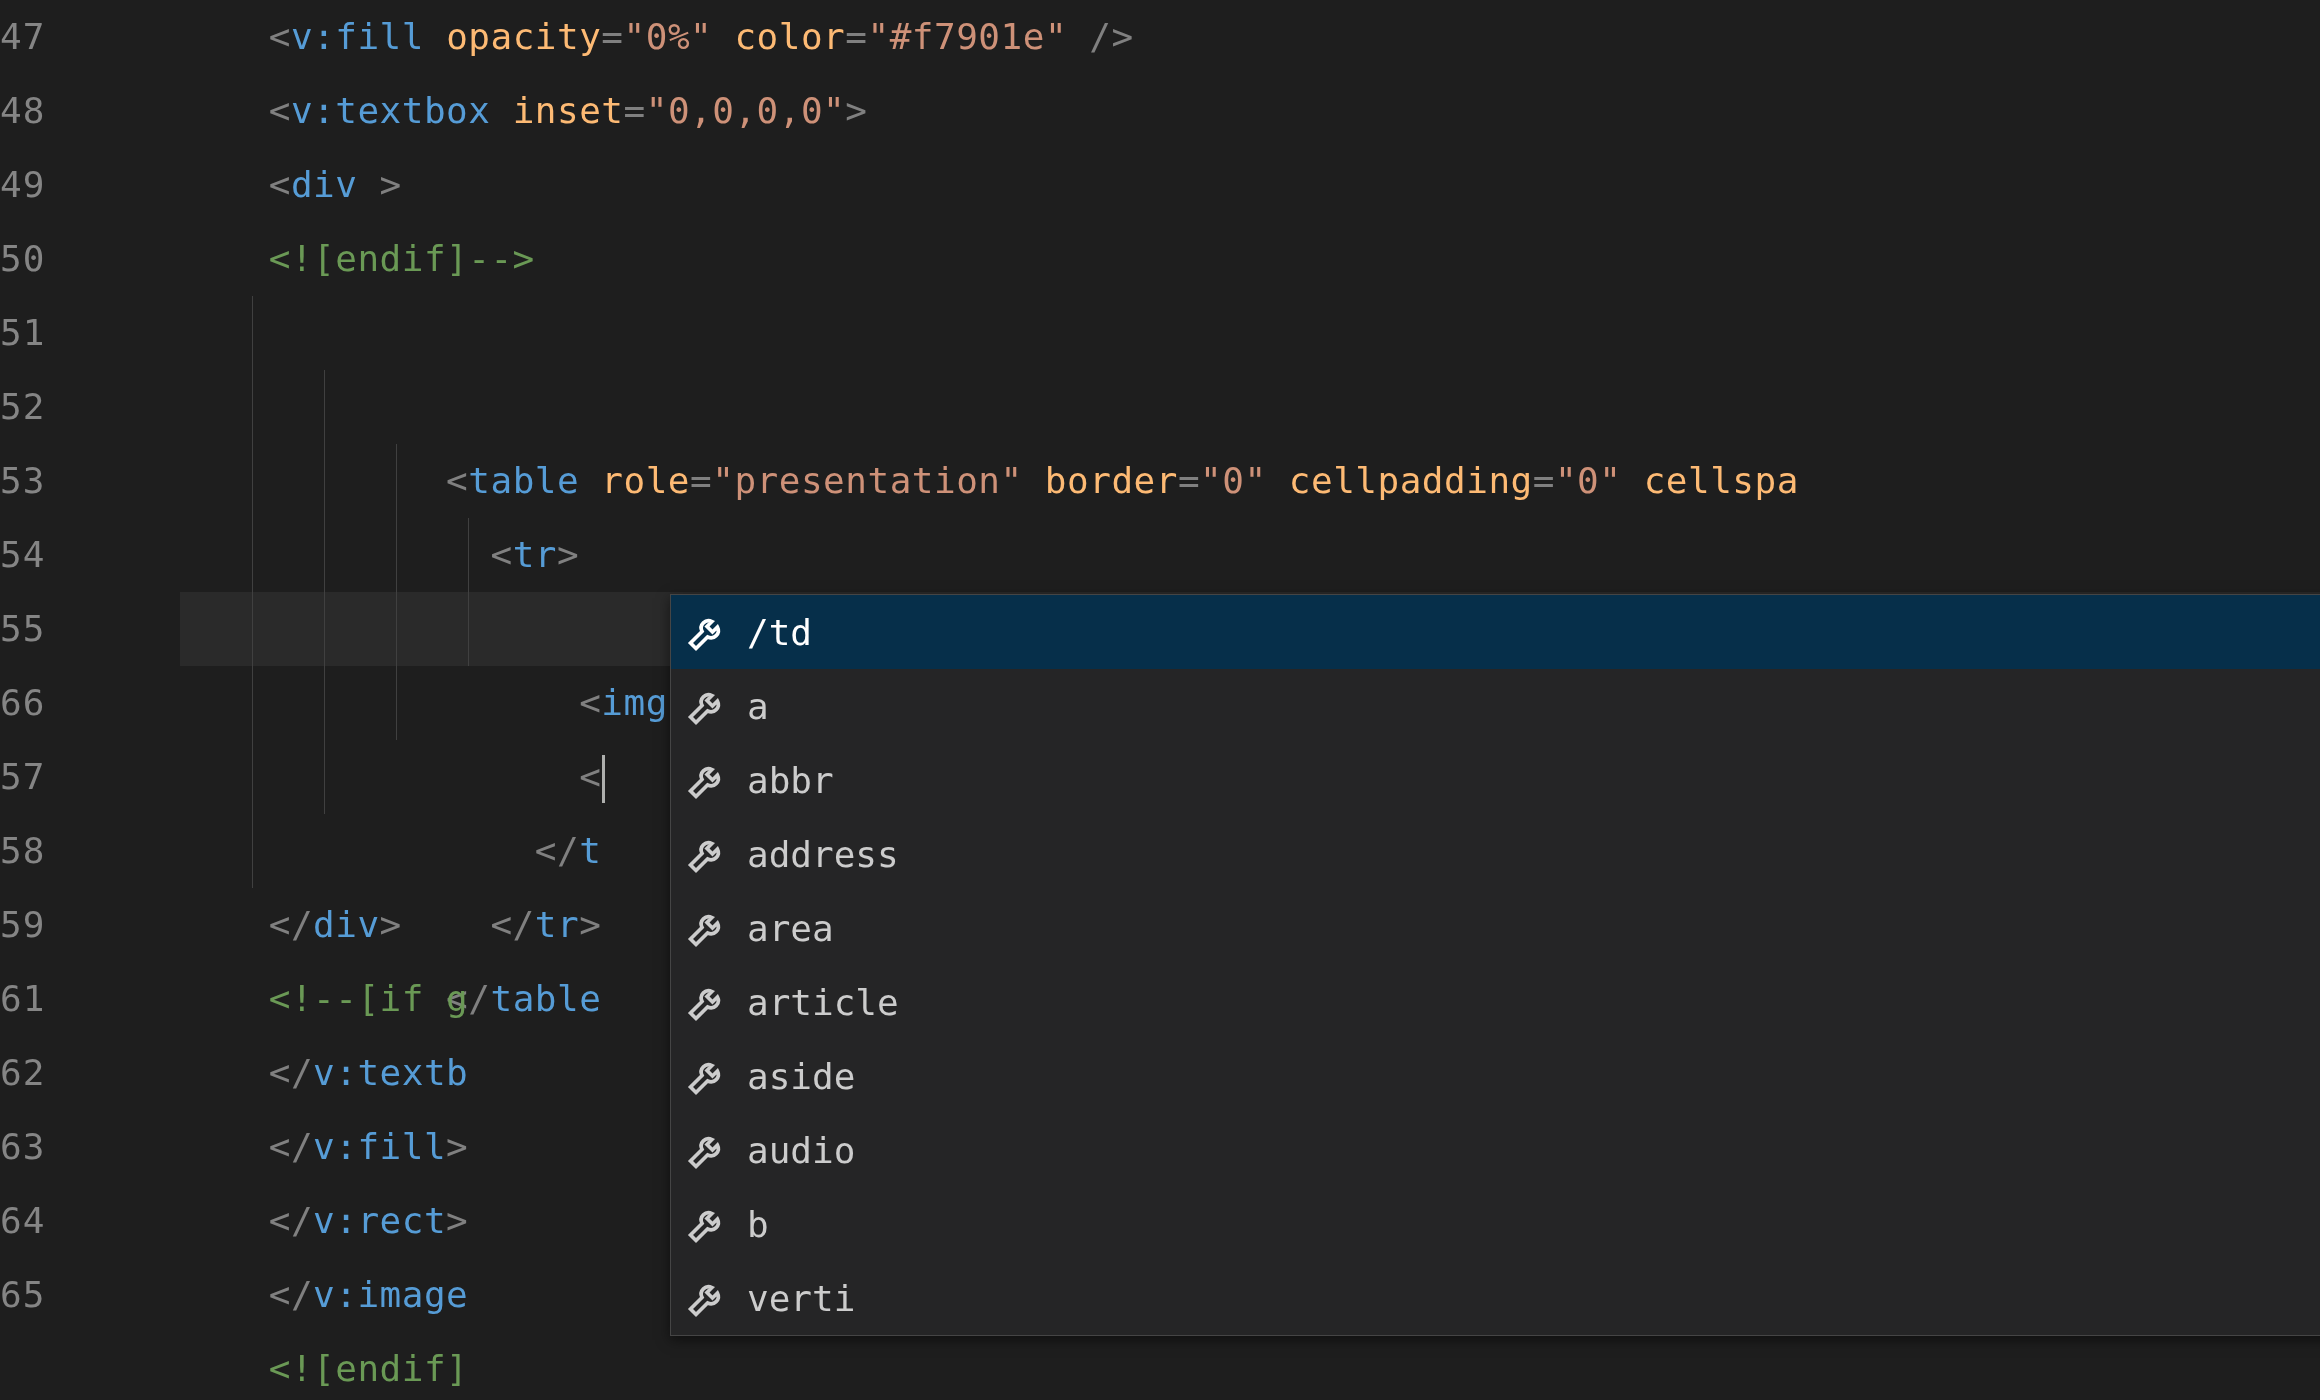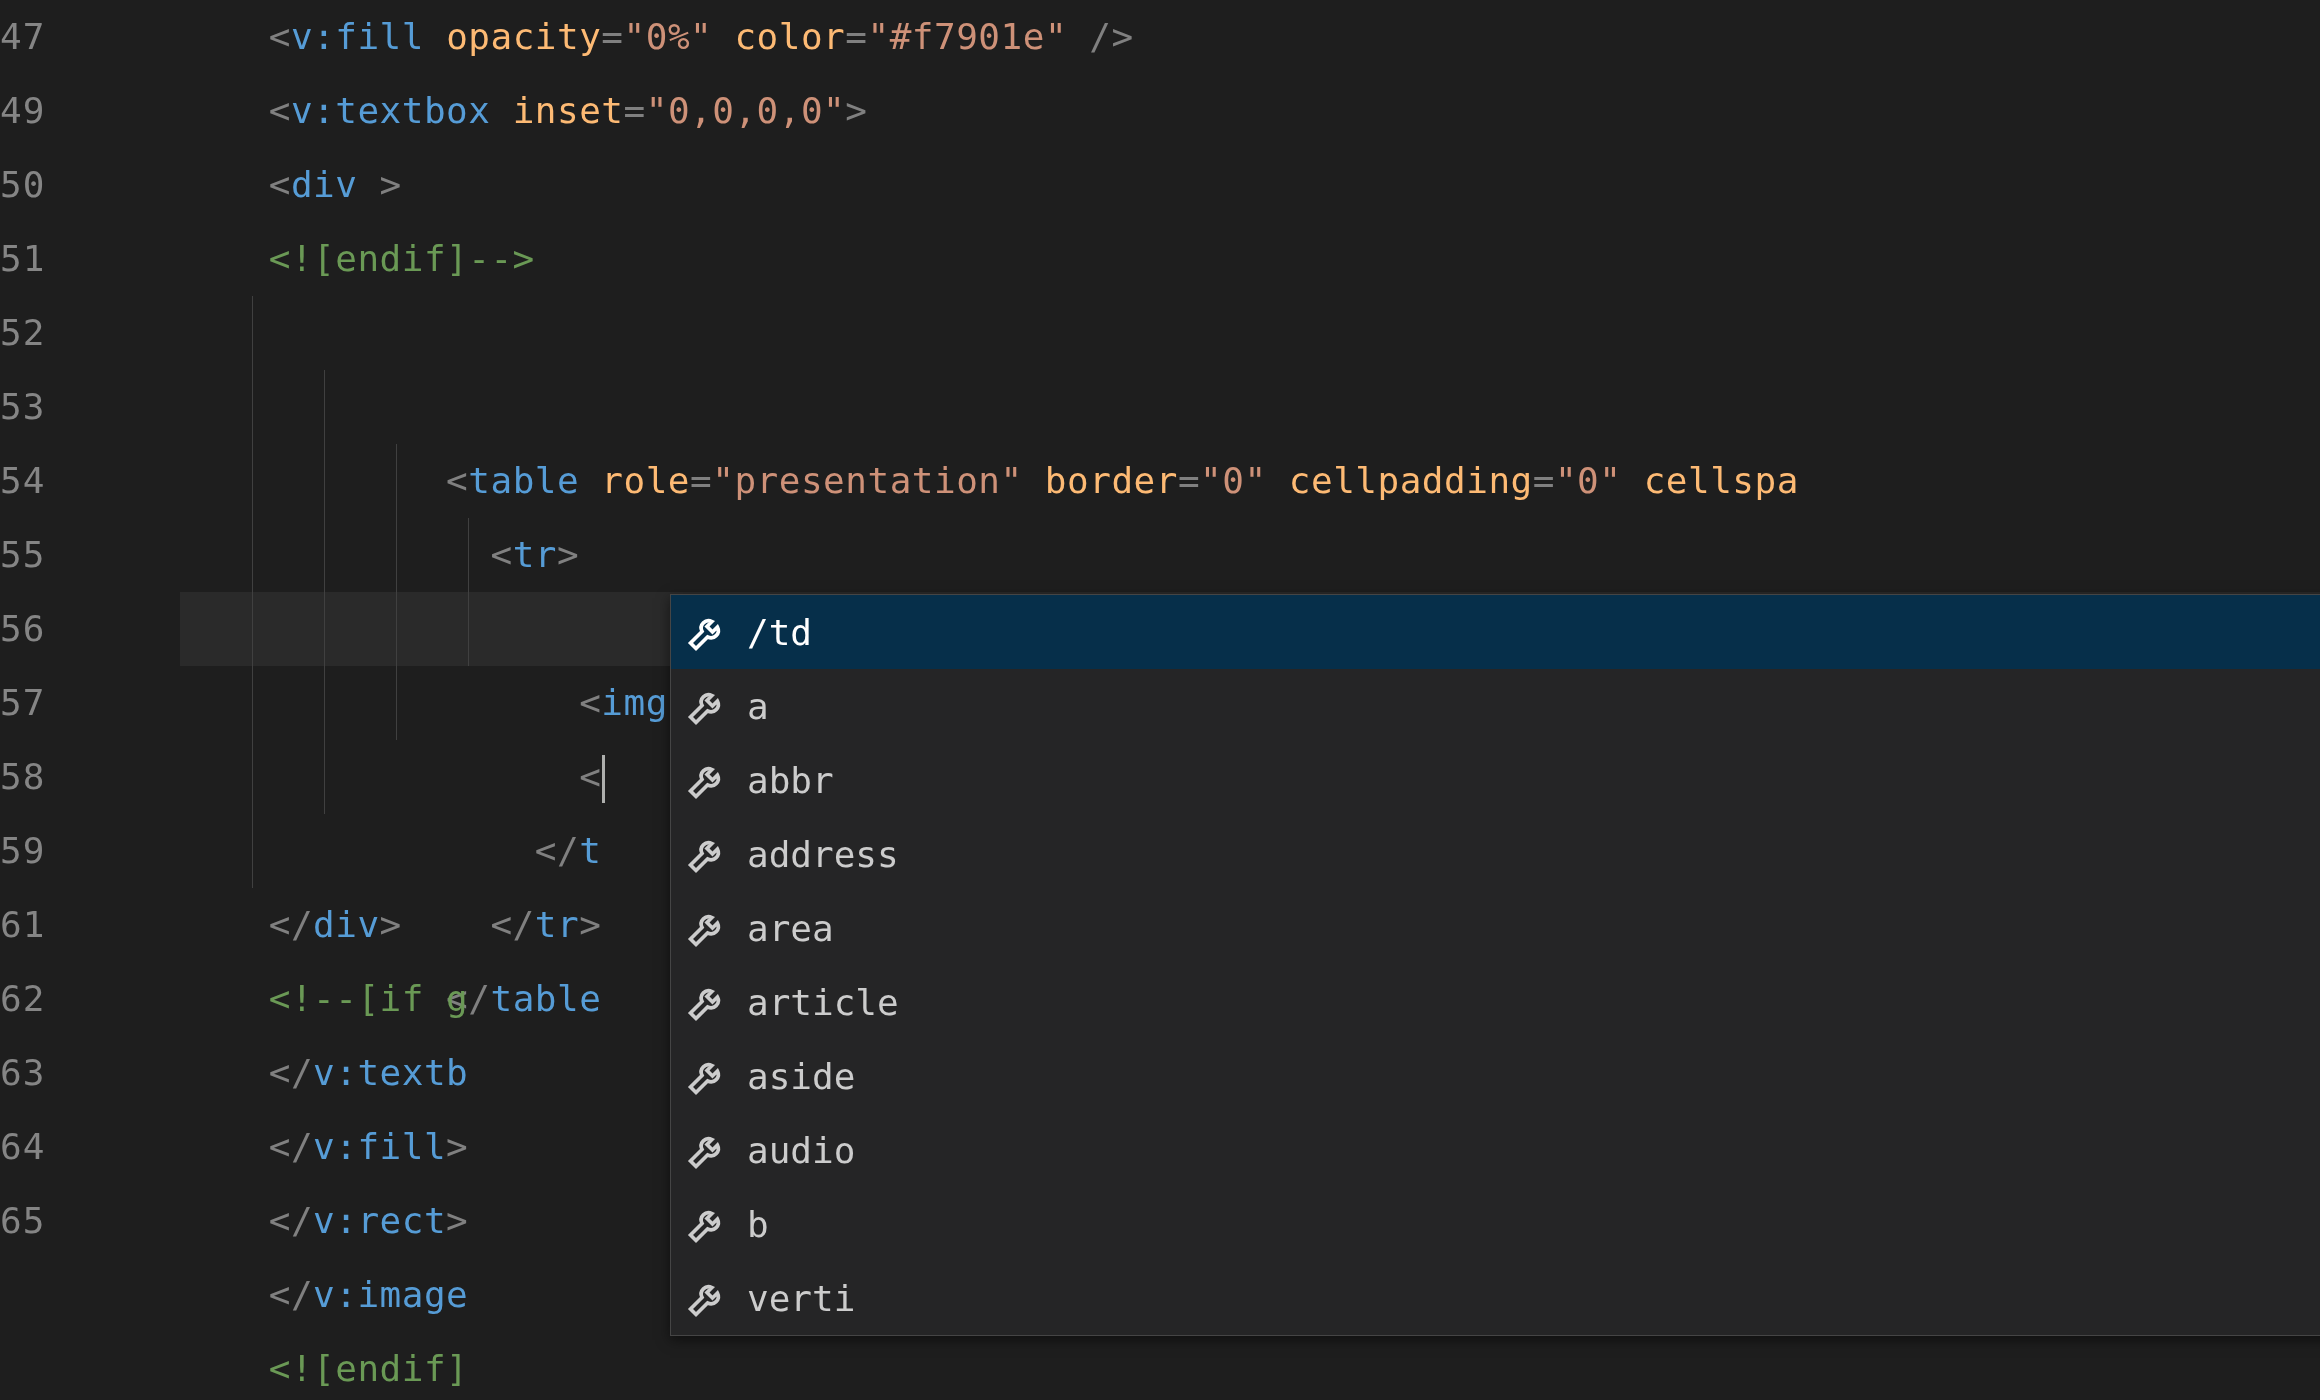--- a/index.html
+++ b/index.html
@@ -111,28 +111,29 @@
   .g3 { left: 216px; }
   .g4 { left: 288px; }
 </style>
 </head>
 <body>
 
 <div class="editor">
 
   <div class="gutter">
     <div class="ln">47</div>
+    <div class="ln">48</div>
     <div class="ln">49</div>
     <div class="ln">50</div>
     <div class="ln">51</div>
     <div class="ln">52</div>
     <div class="ln">53</div>
     <div class="ln">54</div>
     <div class="ln">55</div>
-    <div class="ln">56</div>
+    <div class="ln">66</div>
     <div class="ln">57</div>
     <div class="ln">58</div>
     <div class="ln">59</div>
     <div class="ln">61</div>
     <div class="ln">62</div>
     <div class="ln">63</div>
     <div class="ln">64</div>
     <div class="ln">65</div>
   </div>
 

